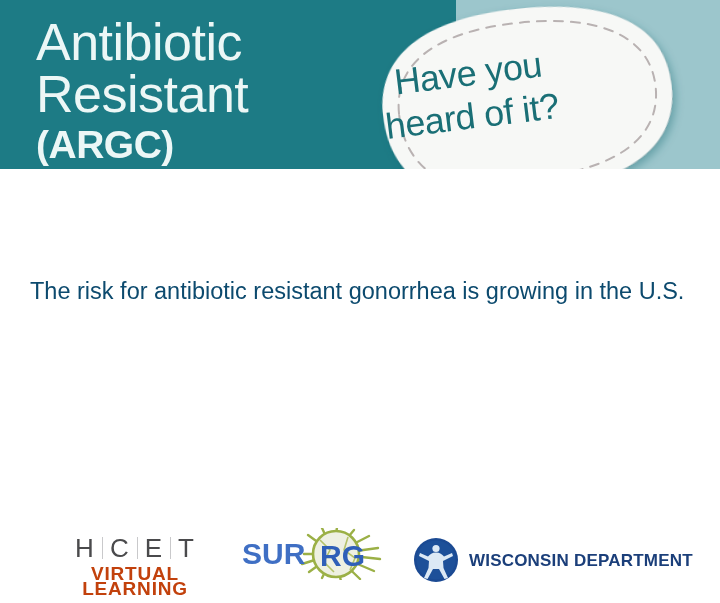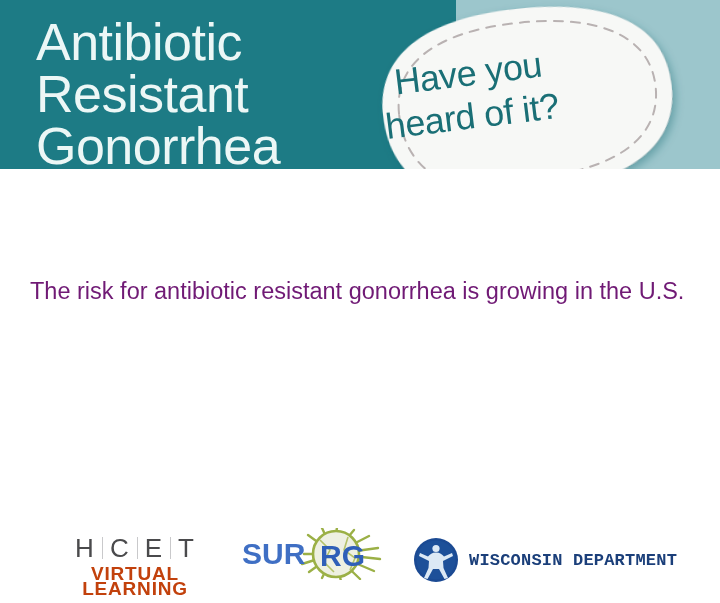--- a/index.html
+++ b/index.html
@@ -95,21 +95,21 @@
     display: block;
     margin-left: -14px;
   }
 
   
   .body-copy {
     position: absolute;
     left: 30px;
     top: 276px;
     width: 660px;
-    color: #701a75;
+    color: #0c4a6e;
     font-size: 23.5px;
     line-height: 30px;
     font-weight: 400;
   }
   .body-copy p {
     margin: 0;
   }
   .body-copy p + p {
     margin-top: 30px;
   }
@@ -185,21 +185,21 @@
     align-items: center;
   }
   .dhs-seal {
     width: 46px;
     height: 46px;
     flex: 0 0 auto;
   }
   .dhs-text {
     margin-left: 10px;
     color: #1b3f7a;
-    font-family: Liberation Mono, monospace;
+    font-family: Liberation Sans, sans-serif;
     font-weight: 700;
   }
   .dhs-l1 {
     font-size: 17px;
     line-height: 19px;
     letter-spacing: 0.2px;
   }
   .dhs-l2 {
     font-size: 17px;
     line-height: 19px;
@@ -214,21 +214,20 @@
 <body>
 
 <div id="poster">
 
   <div class="header">
     <div class="header-right-panel"></div>
 
     <div class="title-block">
       <div class="title-line">Antibiotic</div>
       <div class="title-line">Resistant</div>
-      <div class="title-line">Gonorrhea</div>
       <div class="title-sub">(ARGC)</div>
     </div>
 
     <div class="bubble-wrap">
       <svg class="bubble-svg" viewBox="0 0 350 260">
         <defs>
           <filter id="bshadow" x="-20%" y="-20%" width="150%" height="150%">
             <feDropShadow dx="3" dy="4" stdDeviation="4" flood-color="#0d5a63" flood-opacity="0.35"></feDropShadow>
           </filter>
         </defs>

